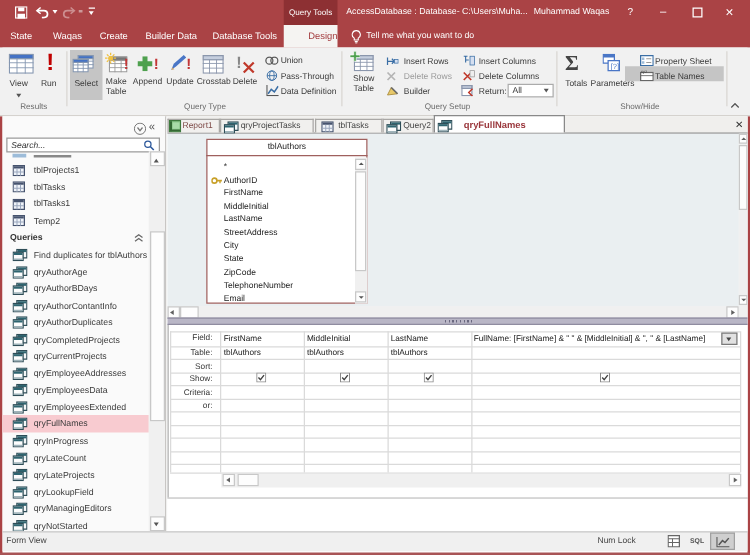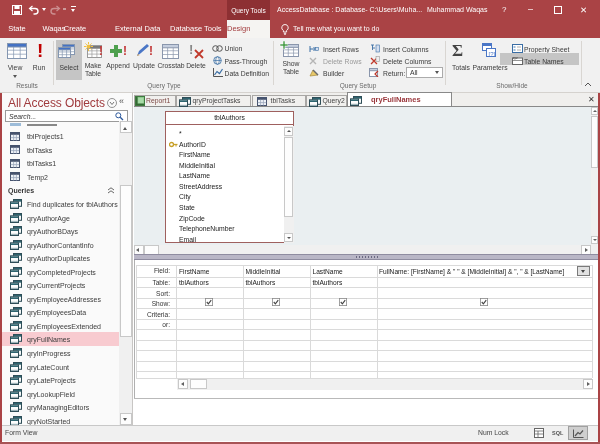--- a/index.html
+++ b/index.html
@@ -47,24 +47,24 @@
 <div class="abs" style="left:227px;top:0;width:43px;height:20px;background:#8d3033;color:#fff;font-size:6.5px;text-align:center;line-height:21px">Query Tools</div>
 <div class="abs" style="left:277px;top:0;width:175px;height:20px;line-height:20px;font-size:7px;color:#fff;white-space:nowrap">AccessDatabase : Database- C:\Users\Muha...</div>
 <div class="abs" style="left:427px;top:0;width:80px;height:20px;line-height:20px;font-size:7px;color:#fff">Muhammad Waqas</div>
 <div class="abs" style="left:502px;top:0;width:10px;height:20px;line-height:20px;font-size:8px;color:#fff">?</div>
 <div class="abs" style="left:528px;top:0;width:12px;height:20px;line-height:19px;font-size:9px;color:#fff">–</div>
 <div class="abs" style="left:554px;top:6px;width:7.5px;height:7.5px;border:1px solid #fff"></div>
 <div class="abs" style="left:580px;top:0;width:12px;height:20px;line-height:20px;font-size:8.5px;color:#fff">✕</div>
 <div class="abs" style="left:0;top:20px;width:600px;height:18px;background:#aa4345"></div>
 <div class="rtab" style="left:8px;width:18px">State</div>
 <div class="rtab" style="left:42px;width:24px">Waqas</div>
-<div class="rtab" style="left:62px;width:26px">Create</div>
-<div class="rtab" style="left:115px;width:44px">External Data</div>
+<div class="rtab" style="left:78px;width:26px">Create</div>
+<div class="rtab" style="left:115px;width:44px">Builder Data</div>
 <div class="rtab" style="left:170px;width:50px">Database Tools</div>
-<div class="abs" style="left:227px;top:20px;width:43px;height:18px;background:#f5f4f2;color:#a33c3e;font-size:7.5px;text-align:left;line-height:18px">Design</div>
+<div class="abs" style="left:227px;top:20px;width:43px;height:18px;background:#f5f4f2;color:#a33c3e;font-size:7.5px;text-align:right;line-height:18px">Design</div>
 <svg class="abs" style="left:281px;top:24px" width="8" height="11" viewBox="0 0 8 11">
 <path d="M4 0.5 a3.2 3.2 0 0 1 1.6 6 l0 1.5 l-3.2 0 l0 -1.5 a3.2 3.2 0 0 1 1.6 -6z" fill="none" stroke="#fff" stroke-width="0.9"></path>
 <line x1="2.8" y1="9.3" x2="5.2" y2="9.3" stroke="#fff" stroke-width="0.9"></line>
 <line x1="3.2" y1="10.4" x2="4.8" y2="10.4" stroke="#fff" stroke-width="0.9"></line>
     </svg>
 <div class="rtab" style="left:293px;width:130px;text-align:left;font-size:7px">Tell me what you want to do</div>
 <div class="abs" style="left:0;top:38px;width:600px;height:55px;background:#f1f1f1;border-bottom:1px solid #d5d2ce"></div>
 <svg class="abs" style="left:7px;top:43px" width="20" height="16" viewBox="0 0 20 16">
 <rect x="0.5" y="0.5" width="19" height="15" fill="#fff" stroke="#8496b0"></rect>
 <rect x="0.5" y="0.5" width="19" height="3.52" fill="#4472c4" stroke="#8496b0"></rect>
@@ -232,21 +232,20 @@
 <text x="0.5" y="2.5" font-size="3.5" fill="#444">xyz</text>
 <line x1="0.5" y1="4.5" x2="10.5" y2="4.5" stroke="#666" stroke-width="0.7"></line>
     </svg>
 <div class="srow" style="left:524px;top:55.5px">Table Names</div>
 <div class="glabel" style="left:472px">Show/Hide</div>
 <div class="gsep" style="left:581px"></div>
 <svg class="abs" style="left:584px;top:82px" width="8" height="5" viewBox="0 0 8 5">
 <path d="M1 4 L4 1 L7 4" fill="none" stroke="#555" stroke-width="1"></path>
     </svg>
 <div class="abs" style="left:2px;top:93px;width:131px;height:332px;background:#fafafa;border-right:1px solid #c8c6c4"></div>
-<div class="abs" style="left:8px;top:95.5px;font-size:12px;color:#a03b3e;width:124px;white-space:nowrap;letter-spacing:-0.1px">All Access Objects</div>
 <svg class="abs" style="left:107px;top:98px" width="10" height="10" viewBox="0 0 10 10">
 <circle cx="5" cy="5" r="4.5" fill="none" stroke="#777" stroke-width="0.8"></circle>
 <path d="M3 4 L5 6.5 L7 4" fill="none" stroke="#777" stroke-width="1"></path>
     </svg>
 <div class="abs" style="left:119px;top:96px;font-size:9px;color:#555">«</div>
 <div class="abs" style="left:5px;top:110px;width:123px;height:12px;background:#fff;border:1px solid #9a9a9a">
 <span style="position:absolute;left:3px;top:1.5px;font-size:6.8px;font-style:italic;color:#333">Search...</span>
     </div>
 <svg class="abs" style="left:115px;top:112px" width="9" height="9" viewBox="0 0 9 9">
 <circle cx="3.3" cy="3.3" r="2.5" fill="none" stroke="#2b579a" stroke-width="1"></circle>

